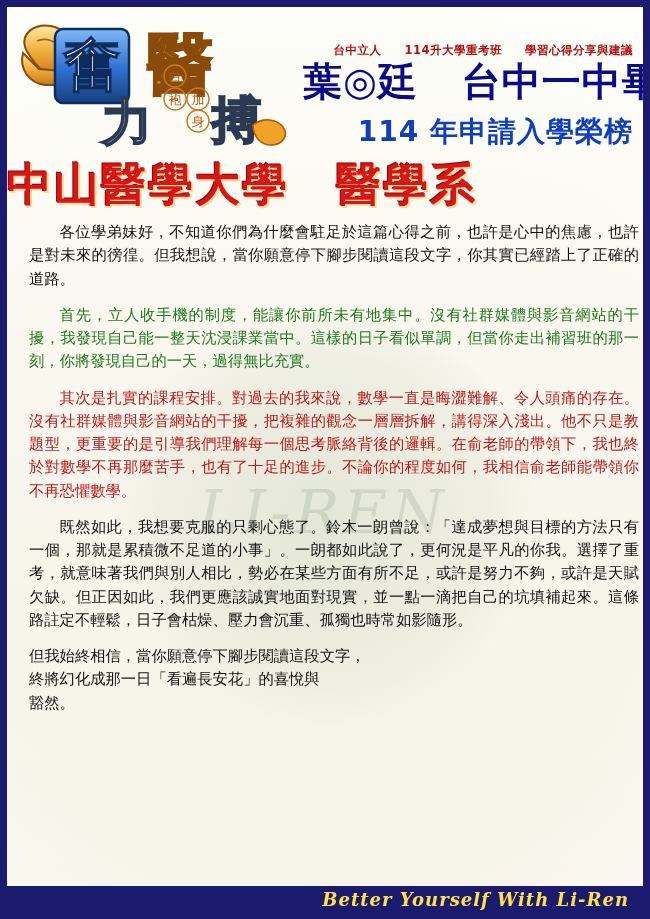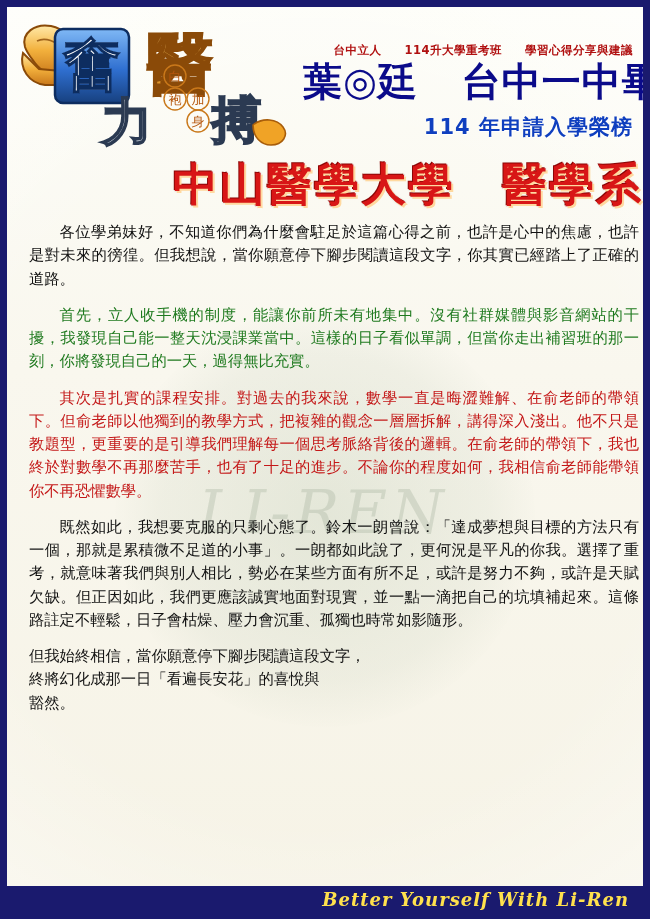--- a/index.html
+++ b/index.html
@@ -87,34 +87,34 @@
   .name-line {
     font-size: 39px;
     font-weight: bold;
     color: #0b0b8a;
     letter-spacing: 1px;
     white-space: nowrap;
     line-height: 1.15;
     margin-top: 2px;
   }
   .year-line {
-    font-size: 21px;
+    font-size: 28px;
     font-weight: bold;
     color: #0f3fbf;
     letter-spacing: 1px;
     white-space: nowrap;
     margin-top: 8px;
     text-shadow: 1px 1px 0 rgba(255,255,255,0.9);
   }
 
   
   .title-row {
     position: relative;
     margin-top: -4px;
-    text-align: right;
+    text-align: left;
     z-index: 3;
     text-decoration: underline;
   }
   .title {
     display: inline-block;
     font-family: "DejaVu Serif", "Liberation Serif", serif;
     font-size: 45px;
     font-weight: bold;
     color: #d81616;
     letter-spacing: 2px;
@@ -245,21 +245,21 @@
     </div>
   </div>
 
   <div class="title-row">
     <div class="title">中山醫學大學　醫學系</div>
   </div>
 
   <div class="content">
     <p class="para indent c-black">各位學弟妹好，不知道你們為什麼會駐足於這篇心得之前，也許是心中的焦慮，也許是對未來的徬徨。但我想說，當你願意停下腳步閱讀這段文字，你其實已經踏上了正確的道路。</p>
     <p class="para indent c-green">首先，立人收手機的制度，能讓你前所未有地集中。沒有社群媒體與影音網站的干擾，我發現自己能一整天沈浸課業當中。這樣的日子看似單調，但當你走出補習班的那一刻，你將發現自己的一天，過得無比充實。</p>
-    <p class="para indent" style="color:#c41818;">其次是扎實的課程安排。對過去的我來說，數學一直是晦澀難解、在俞老師的帶領下。但俞老師以他獨到的教學方式，把複雜的觀念一層層拆解，講得深入淺出。他不只是教題型，更重要的是引導我們理解每一個思考脈絡背後的邏輯。在俞老師的帶領下，我也終於對數學不再那麼苦手，也有了十足的進步。不論你的程度如何，我相信俞老師能帶領你不再恐懼數學。</p>
+    <p class="para indent" style="color:#c41818;">其次是扎實的課程安排。對過去的我來說，數學一直是晦澀難解、令人頭痛的存在。沒有社群媒體與影音網站的干擾，把複雜的觀念一層層拆解，講得深入淺出。他不只是教題型，更重要的是引導我們理解每一個思考脈絡背後的邏輯。在俞老師的帶領下，我也終於對數學不再那麼苦手，也有了十足的進步。不論你的程度如何，我相信俞老師能帶領你不再恐懼數學。</p>
     <p class="para indent c-black">既然如此，我想要克服的只剩心態了。鈴木一朗曾說：「達成夢想與目標的方法只有一個，那就是累積微不足道的小事」。一朗都如此說了，更何況是平凡的你我。選擇了重考，就意味著我們與別人相比，勢必在某些方面有所不足，或許是努力不夠，或許是天賦欠缺。但正因如此，我們更應該誠實地面對現實，並一點一滴把自己的坑填補起來。這條路註定不輕鬆，日子會枯燥、壓力會沉重、孤獨也時常如影隨形。</p>
     <p class="para c-black" style="white-space:pre-line;">但我始終相信，當你願意停下腳步閱讀這段文字，
 終將幻化成那一日「看遍長安花」的喜悅與
 豁然。</p>
   </div>
 
   <div class="footer">
     <div class="footer-text">Better  Yourself  With  Li-Ren</div>
   </div>
 

